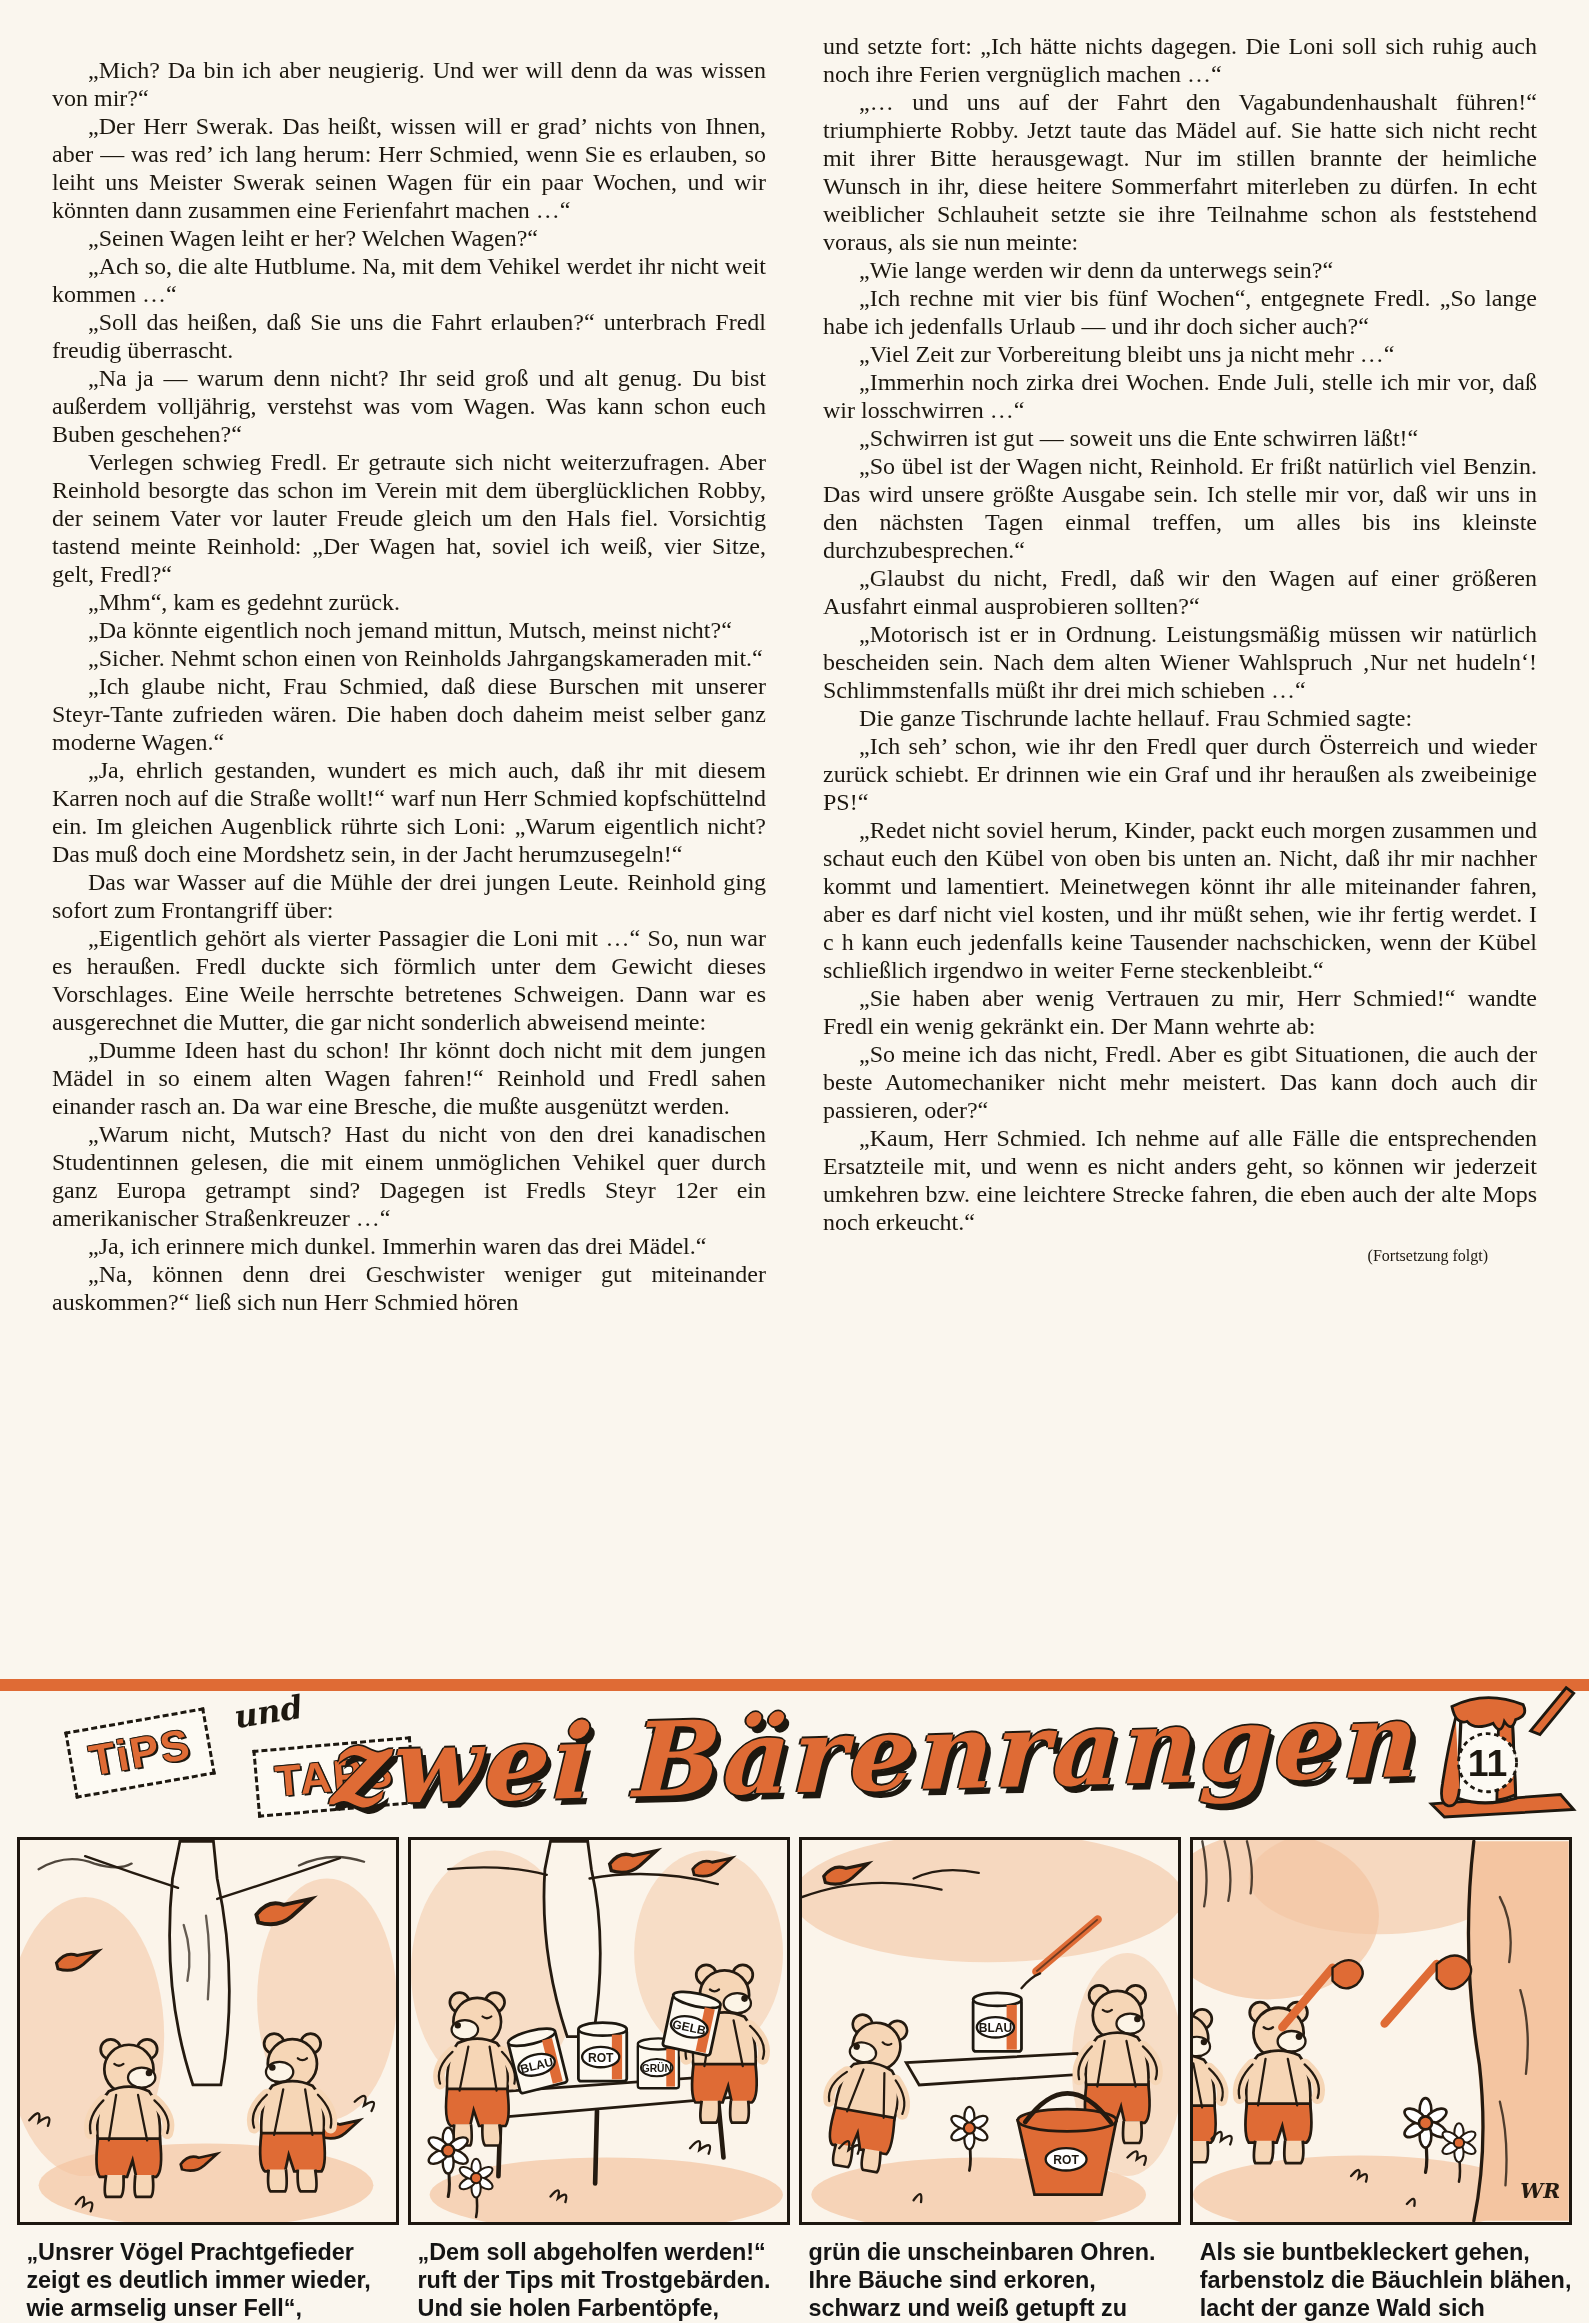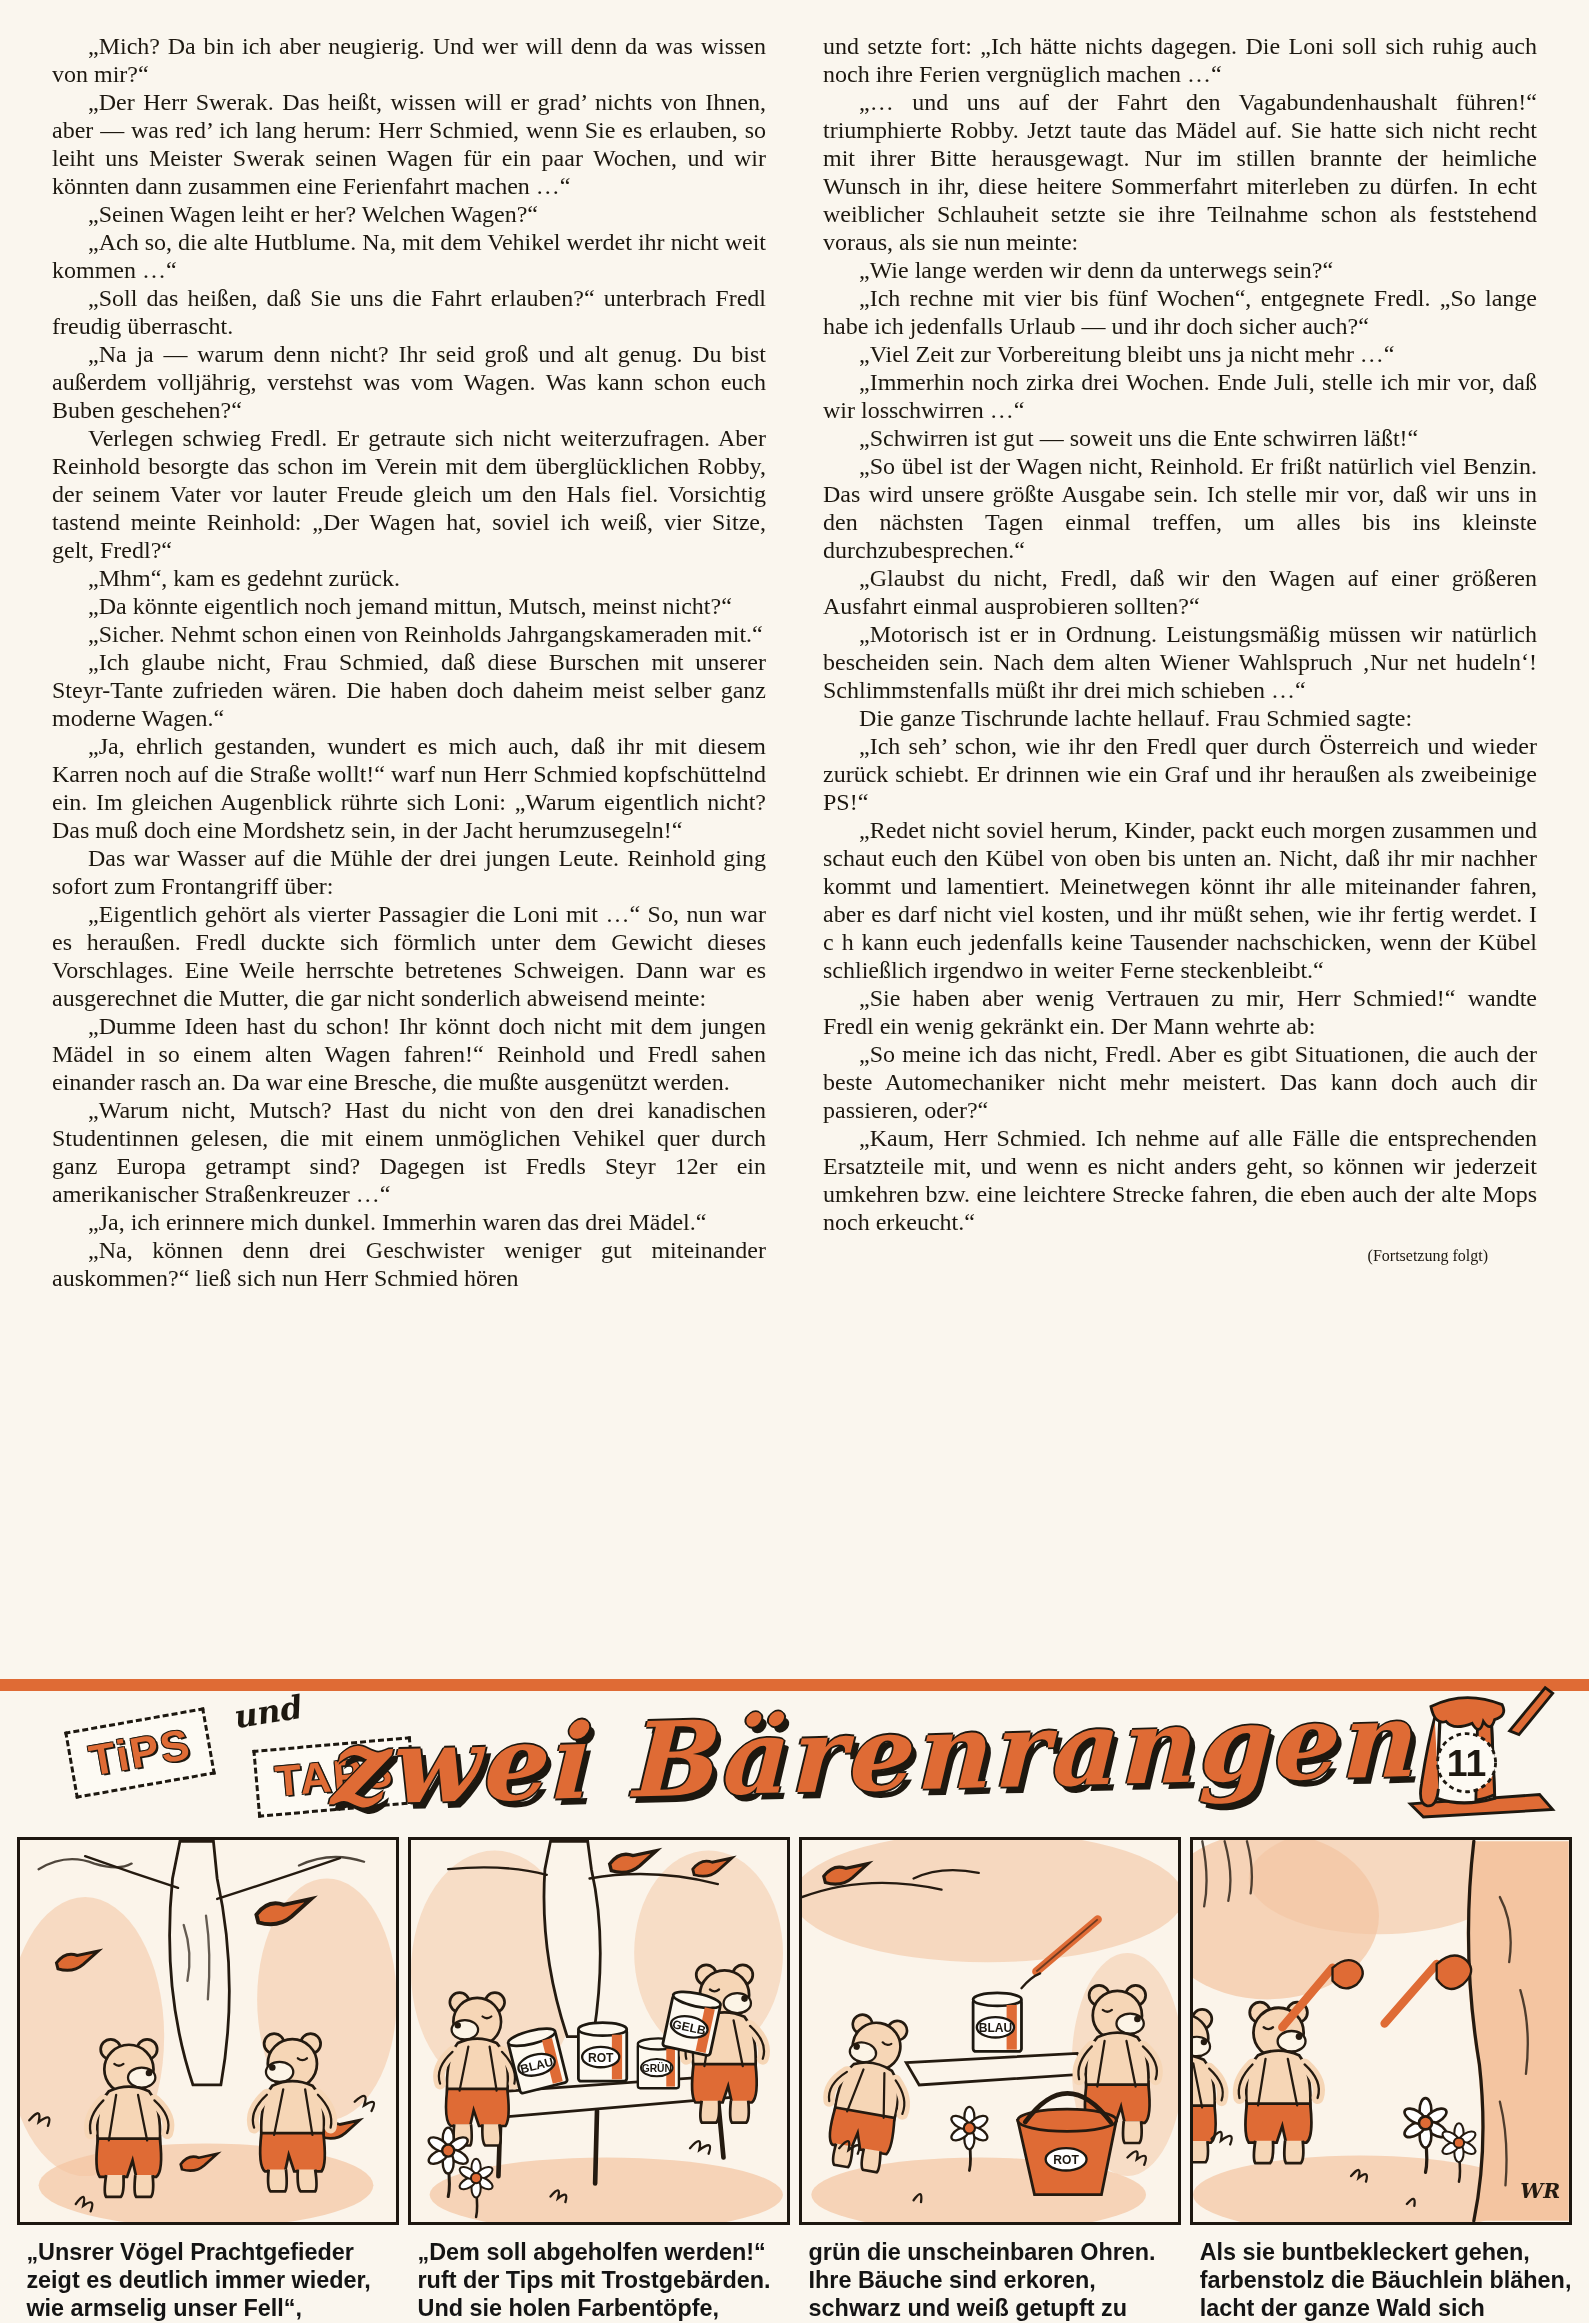--- a/index.html
+++ b/index.html
@@ -4,21 +4,21 @@
 <style>
   html,body{margin:0;padding:0;}
   body{
     width:1589px;height:2324px;overflow:hidden;position:relative;
     background:#faf6ee;color:#1d1810;
     font-family:"Liberation Serif","DejaVu Serif",serif;
   }
   
   .col{position:absolute;top:32px;width:714px;font-size:24px;line-height:28px;text-align:justify;}
   .col p{margin:0;text-indent:1.5em;}
-  .col-left{left:52px;}
+  .col-left{left:52px;margin-top:24px;}
   .col-right{left:823px;}
   .col-right p:first-child{text-indent:0;}
   .continuation{text-align:right;padding-right:49px;margin-top:5.6px;font-size:16px;}
   
   .comic{position:absolute;left:0;top:1679px;width:1589px;}
   .rule{height:12px;background:#df6b35;}
   .comic-header{position:relative;height:141px;}
   .stamp{position:absolute;background:#fdfaf3;border:3.7px dashed #1d1810;padding:5.6px 17px 7.5px;}
   .stamp-1{left:69px;top:28px;transform:rotate(-10deg);}
   .stamp-2{left:255px;top:52px;transform:rotate(-5deg);}
@@ -30,21 +30,21 @@
   .und{
     position:absolute;left:234px;top:1.9px;transform:rotate(-9deg);
     font-family:"DejaVu Serif",serif;font-style:italic;font-weight:700;font-size:32px;color:#1d1810;
   }
   .strip-title{
     position:absolute;left:332px;top:1.9px;transform:rotate(-1.5deg) skewX(-4deg);
     font-family:"DejaVu Serif",serif;font-style:italic;font-weight:700;
     font-size:103px;letter-spacing:2.8px;color:#df6b35;white-space:nowrap;
     text-shadow:1.9px 0 #1d1810,-1.9px 0 #1d1810,0 1.9px #1d1810,0 -1.9px #1d1810,5.6px 6.6px 0 #1d1810;
   }
-  .potbox{position:absolute;right:23px;top:-7.5px;}
+  .potbox{position:absolute;right:2px;top:-7.5px;}
   
   .panels-row{display:flex;gap:9.4px;padding:4.7px 17px 0;}
   .panel{flex:1;height:382px;border:3.7px solid #1d1710;background:#fbf4ea;overflow:hidden;}
   .panel svg{display:block;width:100%;height:100%;}
   
   .wash{fill:#f4c5a1;stroke:none;}
   .fur{fill:#f6d6b6;stroke:#241a10;stroke-width:3;}
   .muz{fill:#fcf4e6;stroke:#241a10;stroke-width:2.5;}
   .inkf{fill:#241a10;stroke:none;}
   .line{fill:none;stroke:#241a10;stroke-width:2.5;stroke-linecap:round;}

